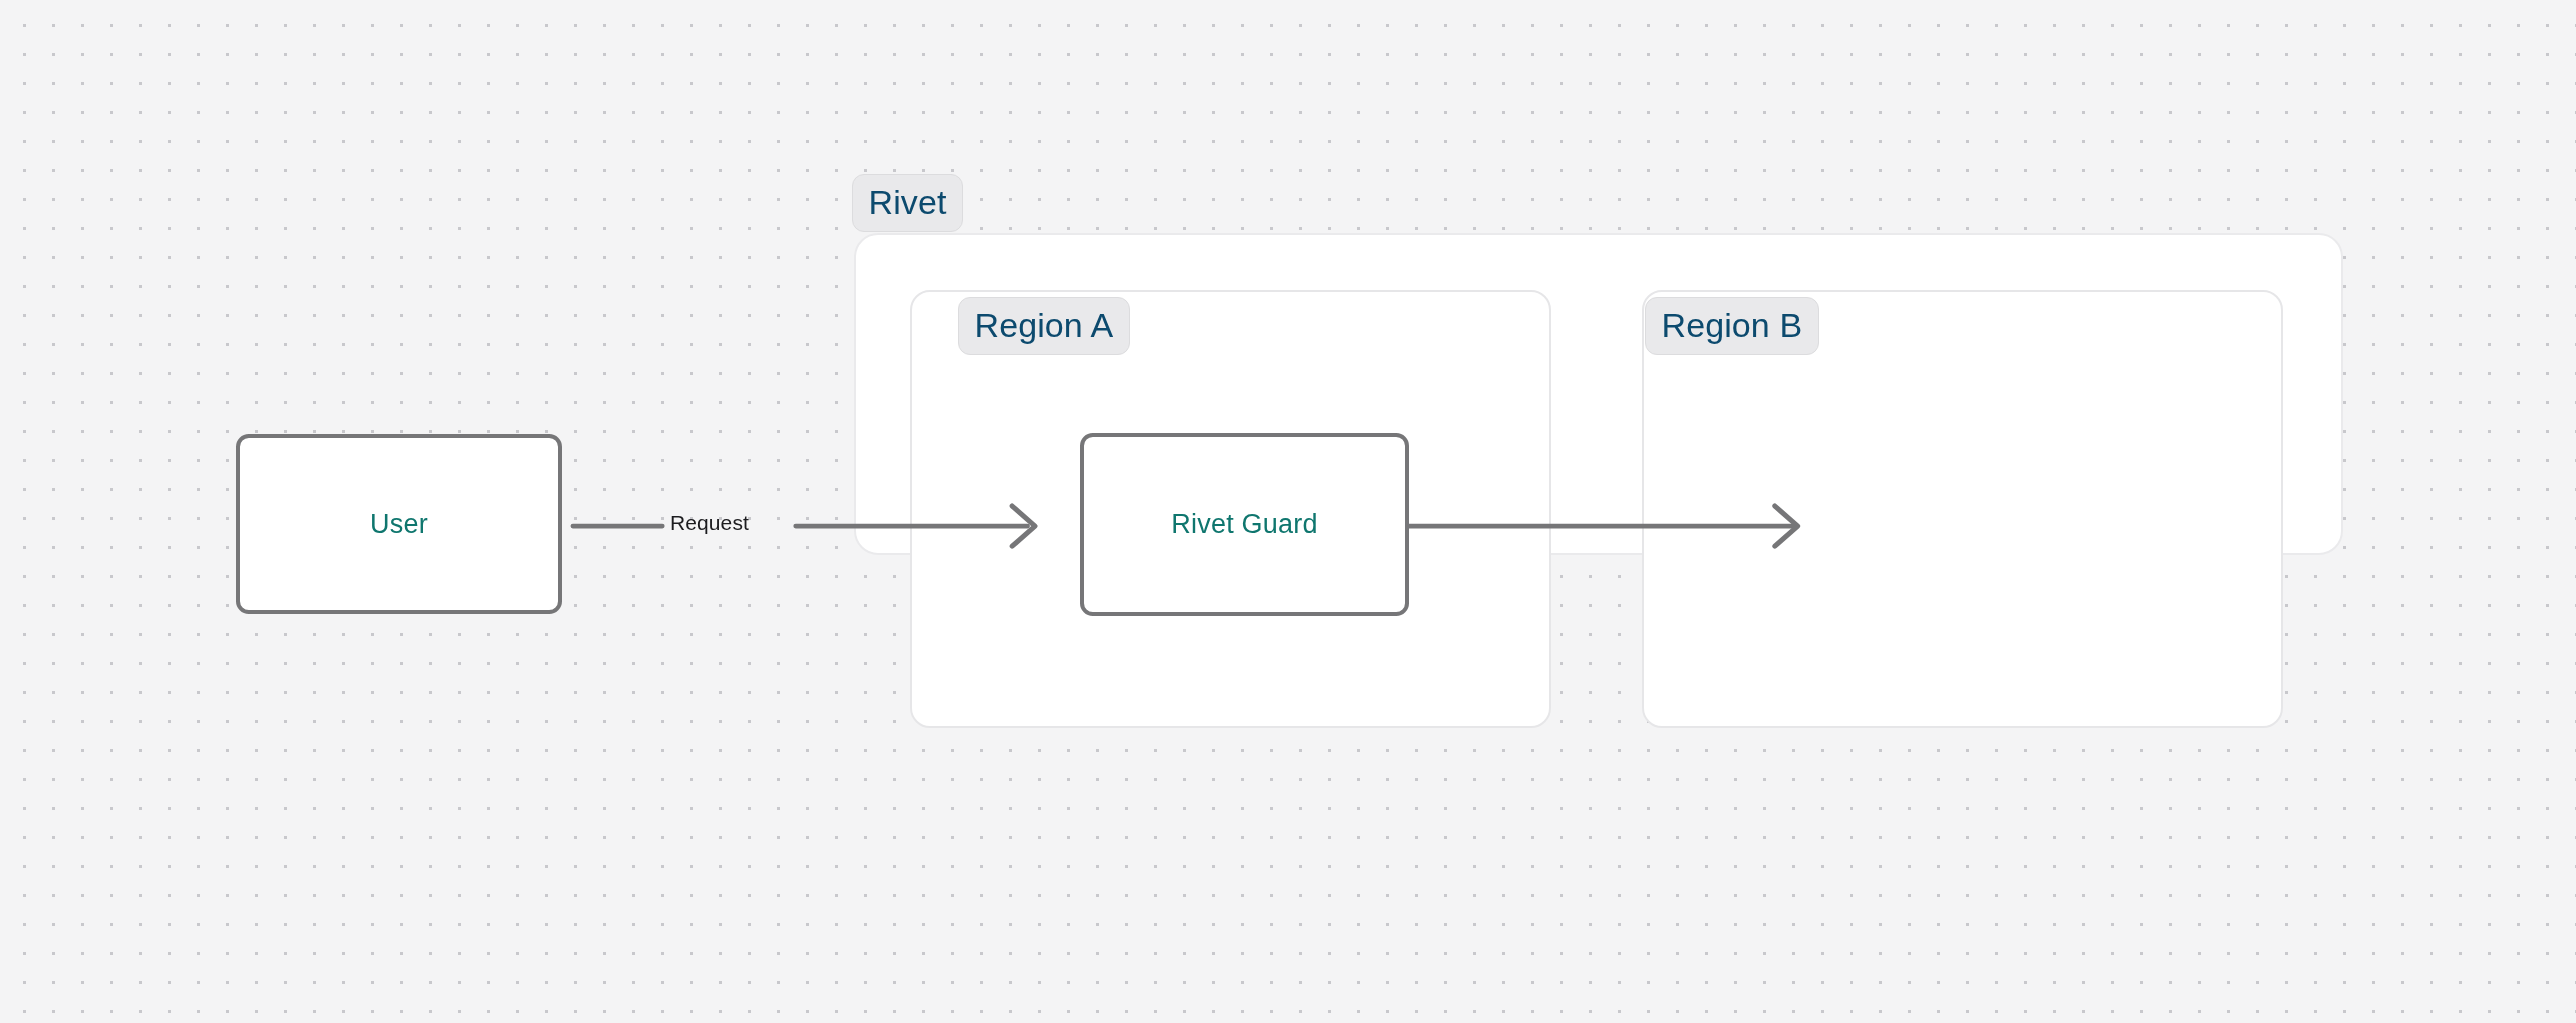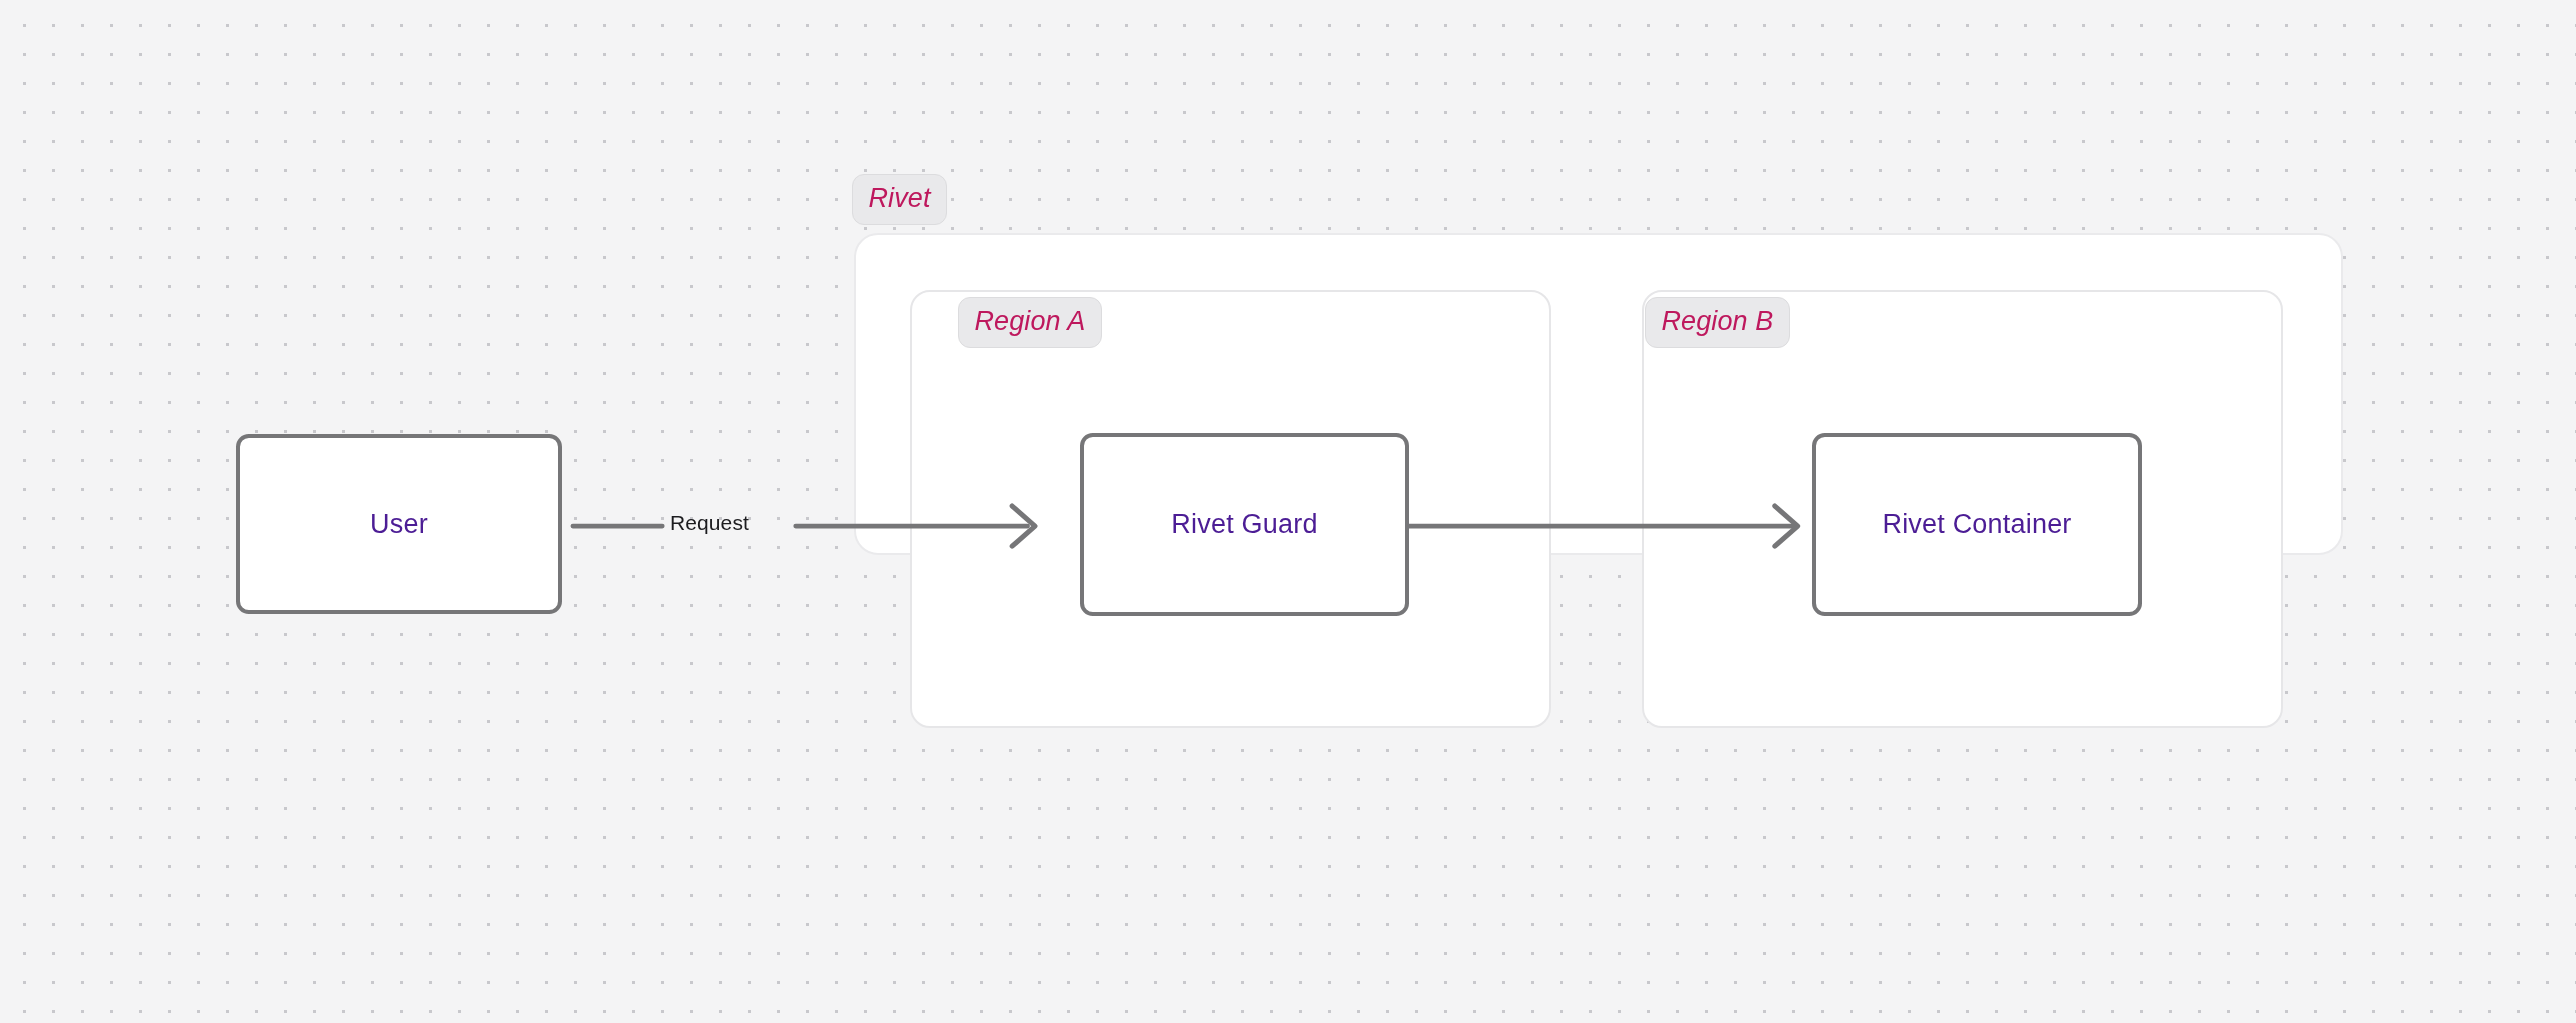--- a/index.html
+++ b/index.html
@@ -46,39 +46,38 @@
 
   
   .group-label {
     position: absolute;
     display: flex;
     align-items: center;
     justify-content: center;
     background: #e9e9eb;
     border: 1.8px solid #dcdcde;
     border-radius: 12px;
-    color: #be185d;
-    font-size: 27px;
+    color: #0c4a6e;
+    font-size: 34px;
     line-height: 1;
     padding: 10px 15.5px 12px 15.5px;
     white-space: nowrap;
     letter-spacing: 0.1px;
-    font-style: italic;
   }
 
   
   .node {
     position: absolute;
     display: flex;
     align-items: center;
     justify-content: center;
     background: #ffffff;
     border: 4.6px solid #767678;
     border-radius: 12.8px;
-    color: #4c1d95;
+    color: #0f766e;
     font-size: 27px;
     line-height: 1;
     white-space: nowrap;
     letter-spacing: 0.2px;
   }
 
   
   .edge-svg {
     position: absolute;
     overflow: visible;
@@ -152,18 +151,15 @@
   </svg>
 
   <div class="node" style="left:236px; top:434px; width:326px; height:180px;">
     <span>User</span>
   </div>
 
   <div class="node" style="left:1052px; top:433px; width:329px; height:183px;margin-left:28px;">
     <span>Rivet Guard</span>
   </div>
 
-  <div class="node" style="left:1812px; top:433px; width:330px; height:183px;">
-    <span>Rivet Container</span>
-  </div>
 
 </div>
 
 
 </body></html>

